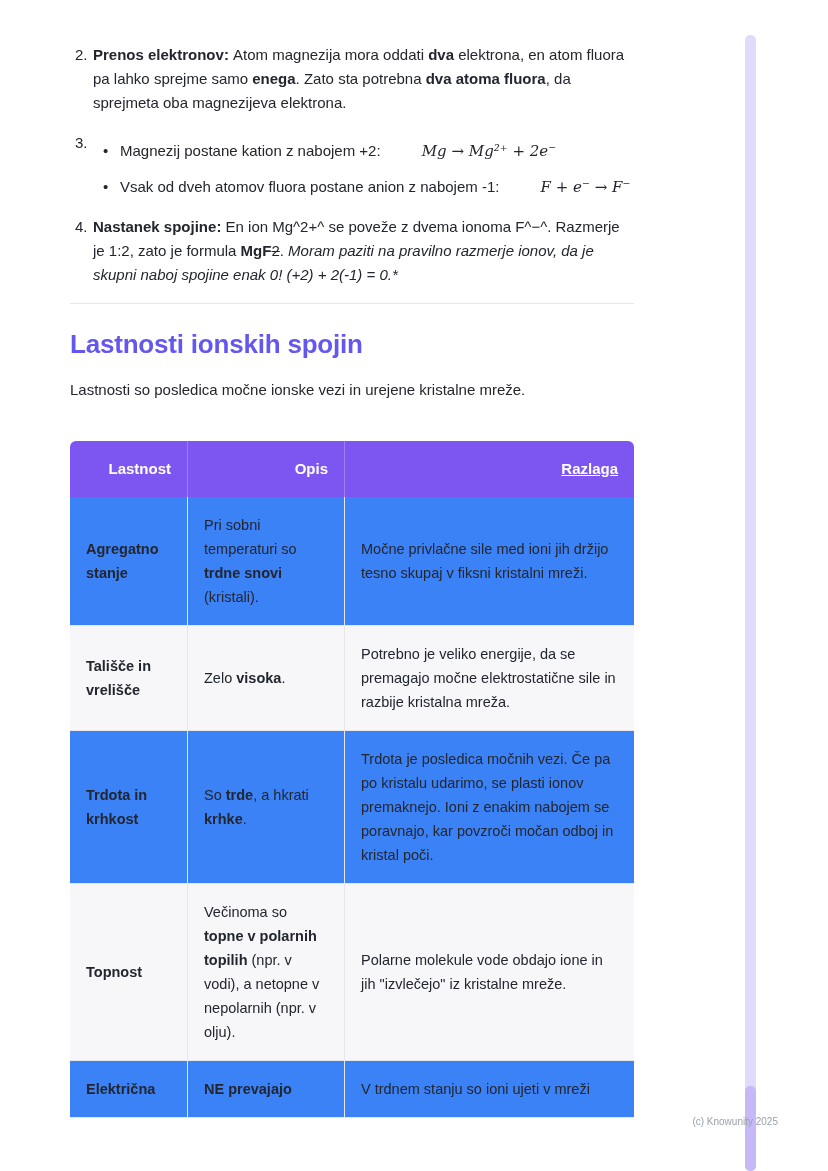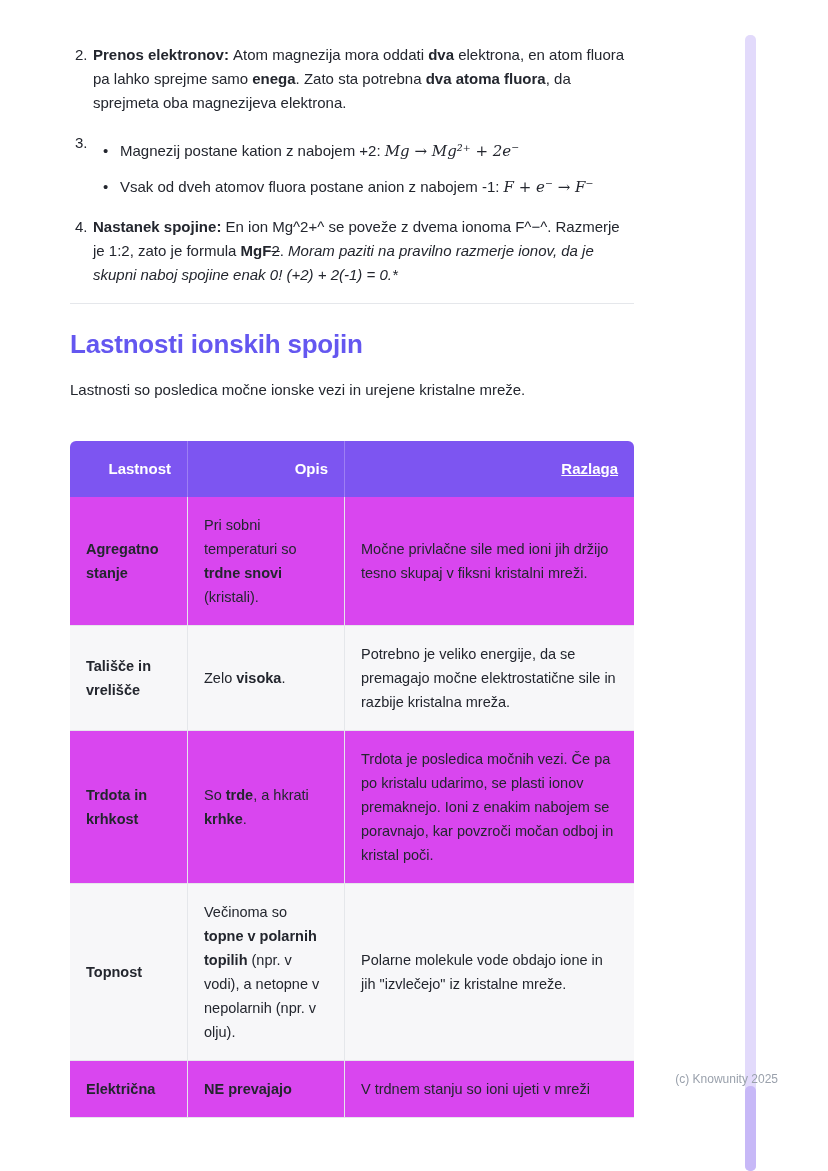--- a/index.html
+++ b/index.html
@@ -20,40 +20,40 @@
   .list-item{display:flex;margin-bottom:16px;font-size:15px;line-height:24px;}
   .num{width:23px;flex:none;padding-left:5px;}
   .li-body{flex:1;}
   .bullets{margin-top:8px;}
   .bullet{display:flex;}
   .bullet + .bullet{margin-top:12px;}
   .bullet .dot{width:27px;flex:none;padding-left:10px;font-size:15px;}
   .bullet p{flex:1;}
   .b{font-weight:700;}
   .i{font-style:italic;}
-  .math{font-family:"DejaVu Serif",serif;font-style:italic;}
+  .math{font-family:"DejaVu Serif",serif;font-style:italic;margin-left:37px;}
   .strike{text-decoration:line-through;}
   hr.divider{border:none;border-top:1px solid var(--border);margin:16px 0 24px;}
   h2.section-heading{font-size:26px;line-height:32px;font-weight:700;color:var(--heading);
     margin-bottom:18px;letter-spacing:-0.2px;}
   p.intro{font-size:15px;line-height:24px;margin-bottom:39px;}
   table.props{width:100%;border-collapse:separate;border-spacing:0;font-size:14.5px;line-height:24px;}
   table.props thead th{background:var(--header_bg);color:#fff;font-weight:600;text-align:right;
     padding:16px;font-size:15px;line-height:24px;}
   table.props thead th:first-child{border-top-left-radius:6px;}
   table.props thead th:last-child{border-top-right-radius:6px;text-decoration:underline;}
   table.props thead th + th{border-left:1px solid rgba(255,255,255,0.25);}
-  table.props tbody td{padding:16px;vertical-align:middle;border-bottom:1px solid var(--border);background:#d946ef;}
+  table.props tbody td{padding:16px;vertical-align:middle;border-bottom:1px solid var(--border);background:#3b82f6;}
   table.props tbody td + td{border-left:1px solid var(--border);}
   table.props tbody tr:nth-child(even) td{background:var(--row_alt);}
   .scroll-track{position:absolute;right:72px;top:35px;width:11px;height:1136px;
     background:var(--scroll_track);border-radius:5px;}
   .scroll-thumb{position:absolute;left:0;bottom:0;width:100%;height:85px;
     background:var(--scroll_thumb);border-radius:5px;}
-  .watermark{position:absolute;top:1072px;right:50px;font-size:12px;color:var(--watermark_c);z-index:5;}
+  .watermark{position:absolute;top:1116px;right:50px;font-size:10px;color:var(--watermark_c);z-index:5;}
 </style>
 </head>
 <body>
 
 <div class="page">
   <div class="content">
 
     <div class="list-item">
       <div class="num">2.</div>
       <div class="li-body">

